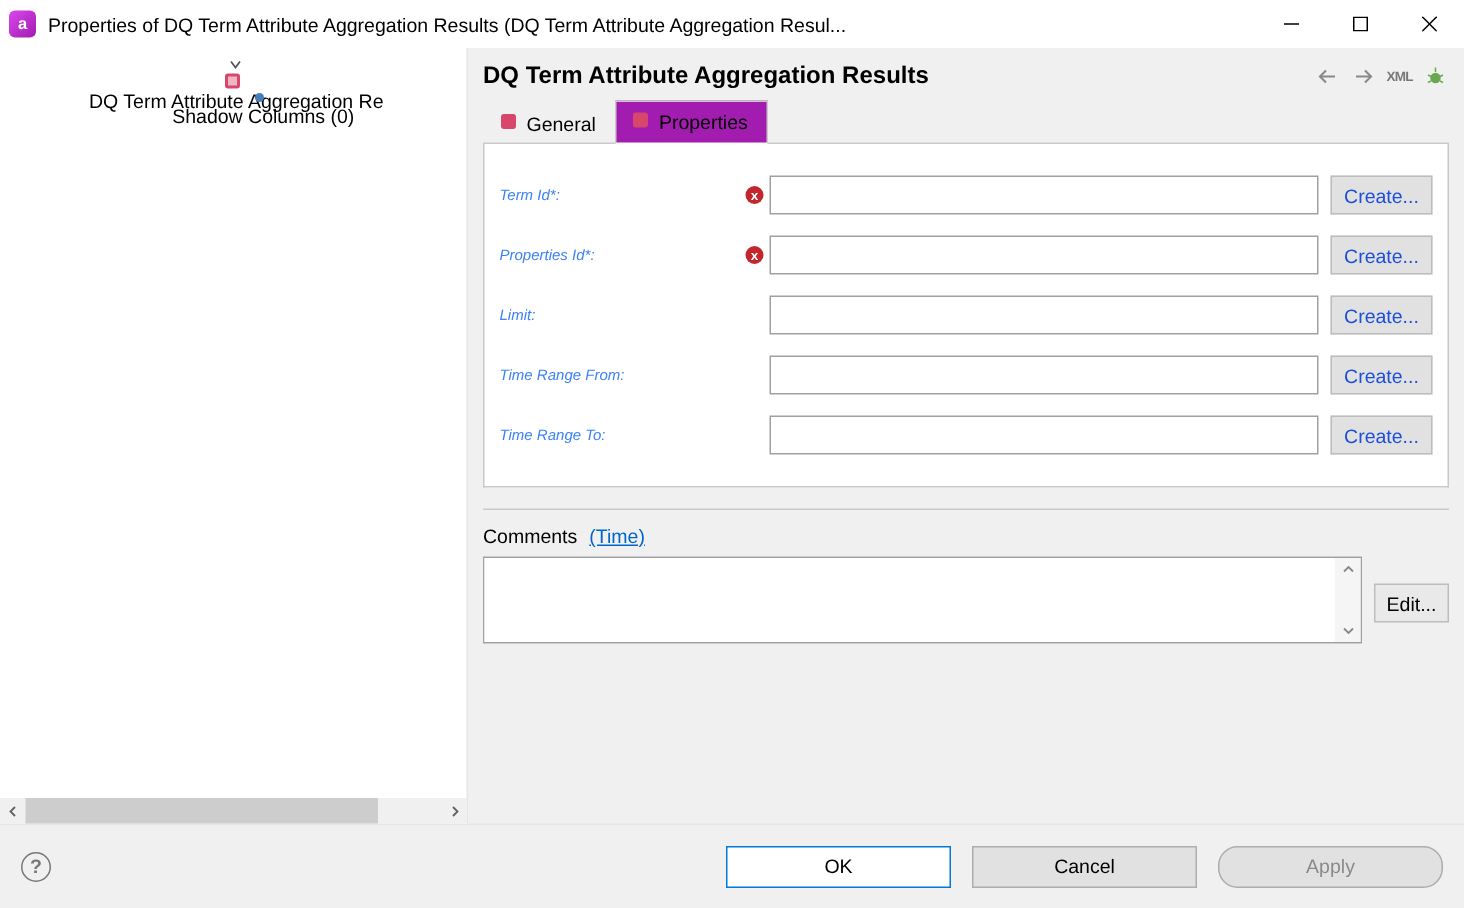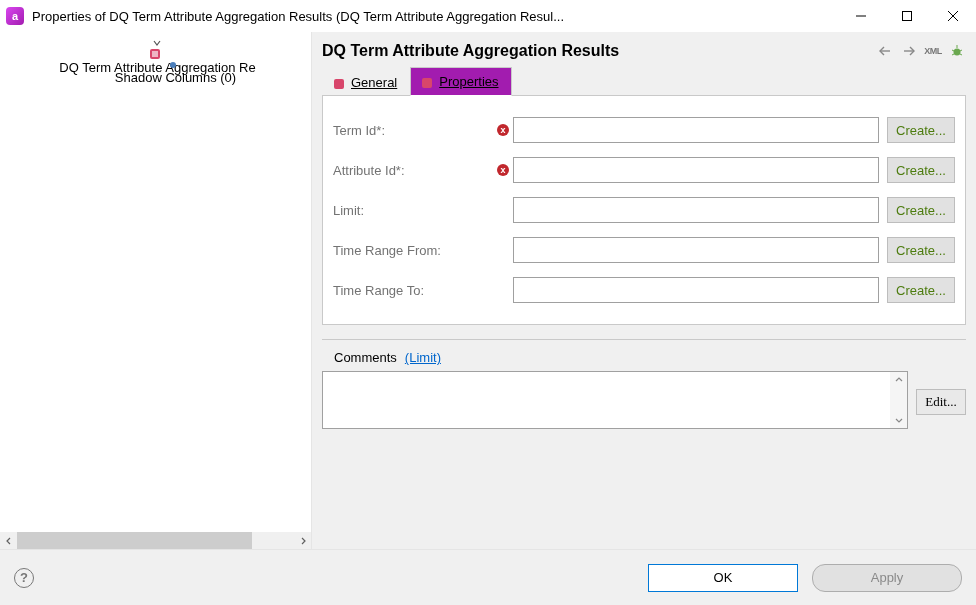--- a/index.html
+++ b/index.html
@@ -107,49 +107,48 @@
   .tabs-wrap {
     padding: 0 10px;
   }
   .tabs {
     display:flex; align-items:flex-end;
     border-bottom:1px solid #c9c9c9;
     height:30px;
   }
   .tab {
     padding: 6px 12px 6px 10px;
-    display:flex; align-items:flex-end; gap:6px;
+    display:flex; align-items:flex-start; gap:6px;
     color:#000; font-size:13px;
     border:1px solid transparent;
     border-bottom:none;
     position:relative; top:1px;
     background:transparent;
-    text-decoration:underline;
   }
   .tab.active {
     background:#a21caf;
     border-color:#c9c9c9;
     border-bottom:1px solid #fff;
   }
   .tab .tab-icon { width:12px; height:12px; display:flex; align-items:center; justify-content:center; }
 
   
   .form-panel {
     margin: 0 10px;
     background:#fff;
     border:1px solid #c9c9c9; border-top:none;
     padding: 14px 10px 14px 10px;
   }
   .form-row {
     display:flex; align-items:center;
     height:40px;
   }
   .form-label {
-    width:160px; color:#737373; font-size:13px;
-    display:flex; align-items:center;
+    width:160px; color:#3b82f6; font-size:10px;
+    display:flex; align-items:center;font-style:italic;
   }
   .form-err {
     width:20px; display:flex; align-items:center; justify-content:center;
   }
   .form-err .err-dot {
     width:12px; height:12px; border-radius:50%;
     background:#c1272d; color:#fff; font-size:9px; font-weight:bold;
     display:flex; align-items:center; justify-content:center;
     line-height:1;
   }
@@ -161,40 +160,39 @@
     border:1px solid #a0a0a0;
     padding: 0 6px; font-size:13px;
     background:#fff;
   }
   .form-create {
     width:68px; margin-left:8px;
   }
   .form-create button {
     width:100%; height:26px;
     background:#e1e1e1; border:1px solid #bdbdbd;
-    color:#4d7c0f; font-size:13px;
+    color:#1d4ed8; font-size:13px;
     text-align:center;
   }
 
   
   .hsep {
     margin: 14px 10px 0 10px;
     border-top:1px solid #c9c9c9;
   }
 
   
   .comments-block {
     padding: 10px 10px 0 10px;
     display:flex; flex-direction:column;
   }
   .comments-head {
     display:flex; align-items:center; gap:8px;
     margin-bottom:6px;
     color:#000;
-    margin-left:12px;
   }
   .comments-head a { color:#0066cc; text-decoration:underline; cursor:pointer; }
   .comments-body {
     display:flex; gap:8px; align-items:stretch;
   }
   .comments-textwrap {
     flex:1; display:flex;
     border:1px solid #a0a0a0;
     background:#fff;
     height:58px;
@@ -209,21 +207,20 @@
     display:flex; flex-direction:column; justify-content:space-between;
     align-items:center; color:#888;
   }
   .comments-textwrap .sb-v .varr { height:16px; display:flex; align-items:center; justify-content:center; font-size:10px;}
   .comments-edit button {
     width:50px; height:26px;
     background:#e9e9e9; border:1px solid #bdbdbd;
     color:#000; font-size:13px;
     align-self:flex-end;
     margin-top:18px;
-    font-family:Liberation Serif, serif;
   }
 
   
   .footer {
     height:56px;
     display:flex; align-items:center;
     padding: 0 14px;
     gap:14px;
     border-top:1px solid #e5e5e5;
     background:#f0f0f0;
@@ -373,21 +370,21 @@
       <div id="form-rows">
           <div class="form-row">
             <div class="form-label">Term Id*:</div>
             <div class="form-err">
               <div class="err-dot">x</div>
             </div>
             <div class="form-input"><input type="text" style=""></div>
             <div class="form-create"><button>Create...</button></div>
           </div>
           <div class="form-row">
-            <div class="form-label">Attribute Id*:</div>
+            <div class="form-label">Properties Id*:</div>
             <div class="form-err">
               <div class="err-dot">x</div>
             </div>
             <div class="form-input"><input type="text" style=""></div>
             <div class="form-create"><button>Create...</button></div>
           </div>
           <div class="form-row">
             <div class="form-label">Limit:</div>
             <div class="form-err"></div>
             <div class="form-input"><input type="text" style=""></div>
@@ -406,21 +403,21 @@
             <div class="form-create"><button>Create...</button></div>
           </div>
         </div>
     </div>
 
     <div class="hsep"></div>
 
     <div class="comments-block">
       <div class="comments-head">
         <span>Comments</span>
-        <a>(Limit)</a>
+        <a>(Time)</a>
       </div>
       <div class="comments-body">
         <div class="comments-textwrap">
           <textarea value="" style=""></textarea>
           <div class="sb-v">
             <div class="varr">
               <svg width="8" height="8" viewBox="0 0 8 8">
                   <polyline points="1,5 4,2 7,5" fill="none" stroke="currentColor" stroke-width="1.2"></polyline>
                 </svg>
             </div>
@@ -437,14 +434,15 @@
       </div>
     </div>
 
   </div>
 </div>
 
 <div class="footer">
   <div class="help-icon">?</div>
   <div class="spacer"></div>
   <button class="dlg primary">OK</button>
+  <button class="dlg">Cancel</button>
   <button class="dlg disabled">Apply</button>
 </div>
 
 </body></html>

